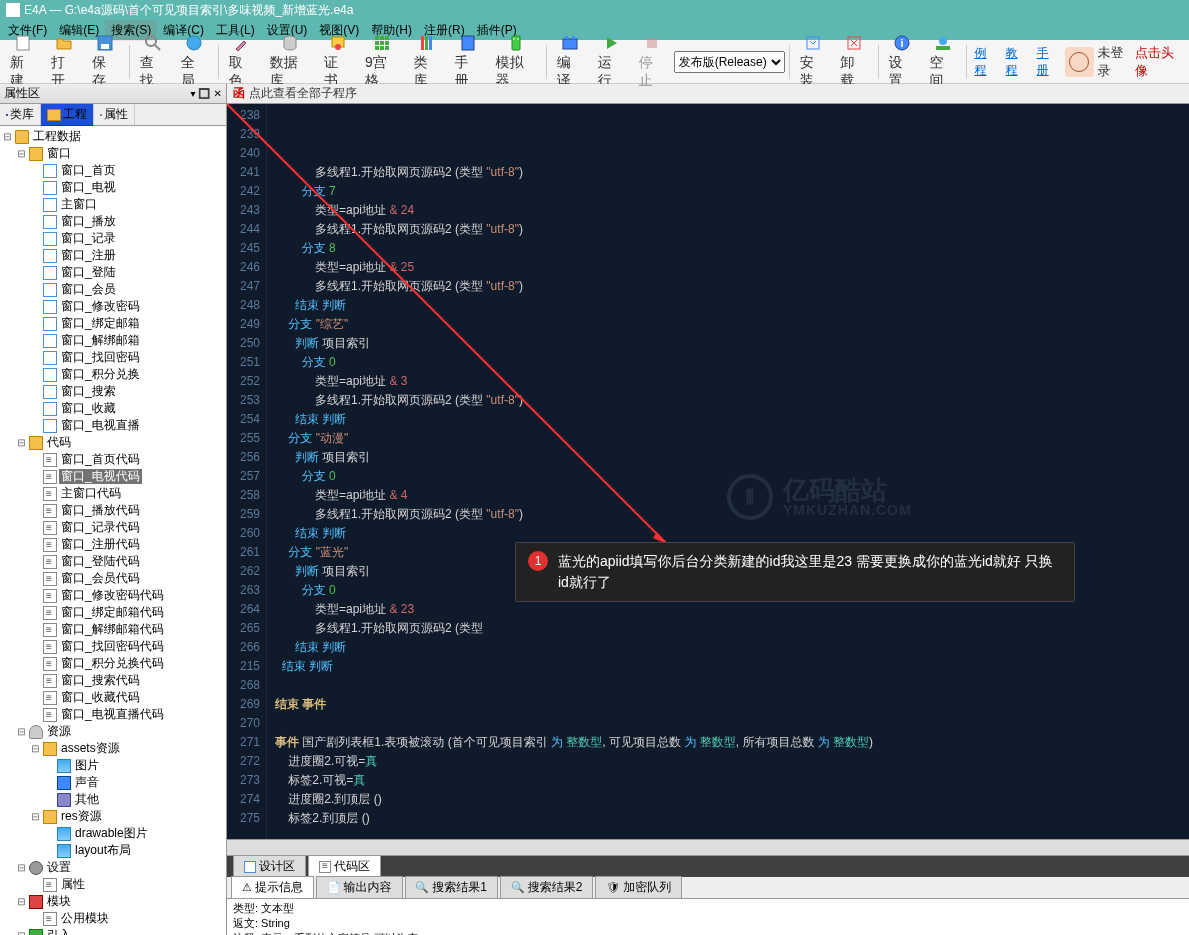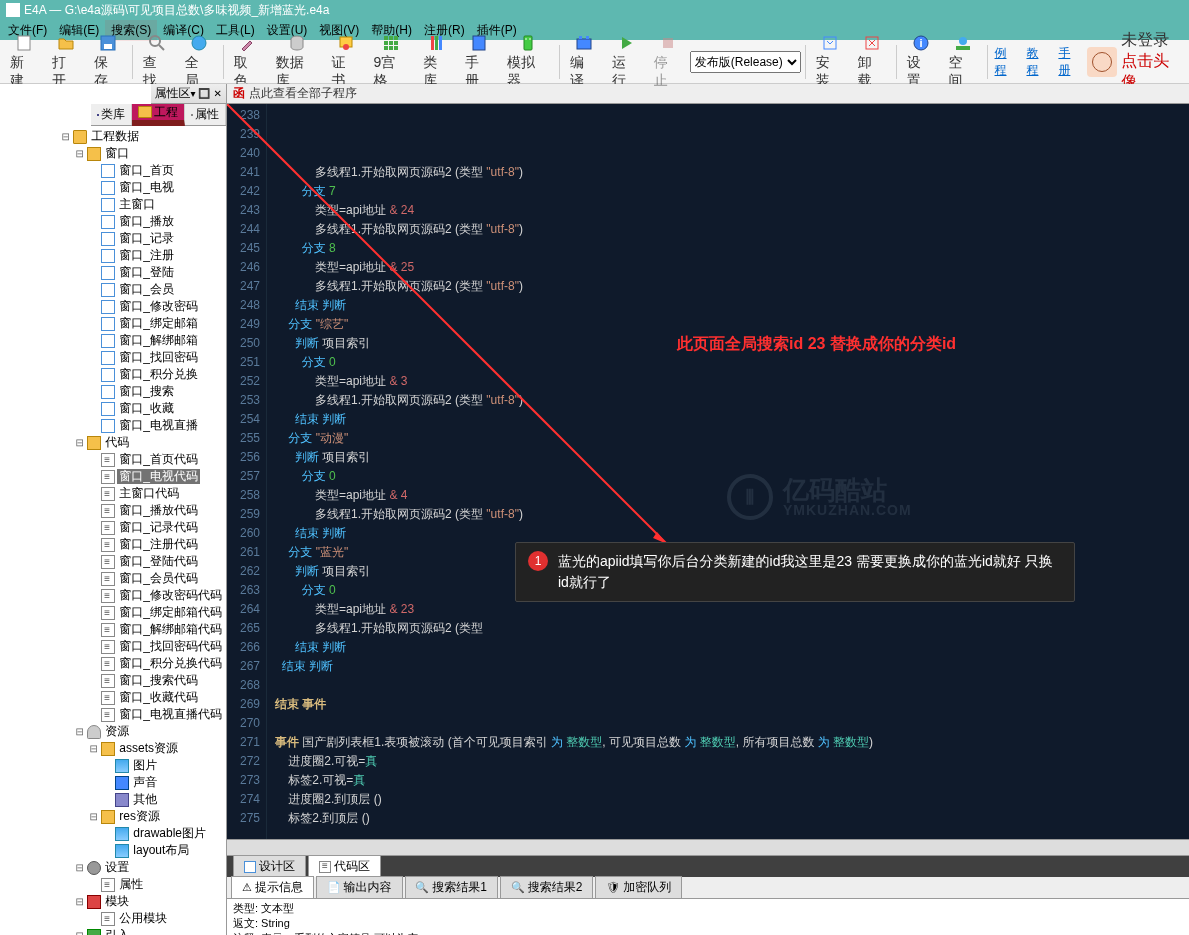--- a/index.html
+++ b/index.html
@@ -10,29 +10,29 @@
 .menu-bar span { padding: 2px 6px; cursor: default; }
 .toolbar { background: #f5f5f5; border-bottom: 1px solid #ccc; height: 44px; display: flex; align-items: center; padding: 2px 4px; gap: 2px; }
 .tb-item { display: flex; flex-direction: column; align-items: center; padding: 2px 6px; min-width: 30px; }
 .tb-item .ico { width: 20px; height: 20px; display: flex; align-items: center; justify-content: center; }
 .tb-item .lbl { font-size: 14px; color: #333; margin-top: 1px; }
 .tb-sep { width: 1px; height: 34px; background: #ccc; margin: 0 2px; }
 .release-combo { height: 22px; font-size: 12px; }
 .usr { display: flex; align-items: center; margin-left: auto; gap: 4px; }
 .avatar { width: 30px; height: 30px; border-radius: 4px; background: #f9d9c5; display: flex; align-items: center; justify-content: center; }
 .avatar-face { width: 20px; height: 20px; border-radius: 50%; background: #f9d9c5; border: 1px solid #a0522d; position: relative; }
-.usr-col { display: flex; flex-direction: column; font-size: 16px; }
+.usr-col { display: flex; flex-direction: row; font-size: 13px; }
 .usr-col .login { color: #333; }
 .usr-col .click { color: #c00; }
 .main { display: flex; height: calc(935px - 84px); }
-.left-panel { width: 227px; background: #fff; border-right: 1px solid #999; display: flex; flex-direction: column; align-items: flex-end; }
+.left-panel { width: 227px; background: #fff; border-right: 1px solid #999; display: flex; flex-direction: column; }
 .panel-hdr { background: linear-gradient(#eee, #ddd); border-bottom: 1px solid #999; padding: 2px 4px; display: flex; align-items: center; justify-content: space-between; height: 20px; }
 .panel-tabs { display: flex; background: #eee; border-bottom: 1px solid #999; height: 22px; }
 .panel-tab { padding: 2px 6px; display: flex; align-items: center; gap: 2px; border-right: 1px solid #ccc; font-size: 12px; }
-.panel-tab.active { background: #be185d; border-bottom: 6px solid #7f1d1d; margin-bottom: -1px; }
+.panel-tab.active { background: #1d4ed8; border-bottom: 1px solid #7f1d1d; margin-bottom: -1px; }
 .tree { flex: 1; overflow: auto; padding: 2px; background: #fff; }
 .tree-node { display: flex; align-items: center; padding: 1px 0; white-space: nowrap; font-size: 12px; line-height: 15px; }
 .tree-node .exp { width: 11px; text-align: center; color: #666; font-size: 10px; }
 .tree-node .ic { width: 14px; height: 14px; margin: 0 2px; flex-shrink: 0; }
 .ic-folder { background: #f5c04a; border: 1px solid #b8860b; }
 .ic-win { background: #fff; border: 1px solid #4a90d9; }
 .ic-code { background: #fff; border: 1px solid #888; position: relative; }
 .ic-code::after { content: "≡"; position: absolute; left: 2px; top: -2px; font-size: 10px; color: #555; }
 .ic-res { background: #88c; border: 1px solid #448; }
 .ic-db { background: #ccc; border: 1px solid #888; border-radius: 50% 50% 10% 10%; }
@@ -75,21 +75,21 @@
 .output-content { background: #fff; padding: 2px 6px; font-size: 11px; height: 36px; white-space: pre; font-family: Liberation Sans, sans-serif; overflow: hidden; }
 .tb-item .ico svg { display: block; }
 a.link { color: #0066cc; text-decoration: underline; padding: 0 3px; }
 .scrollbar-h { height: 16px; background: #ddd; border-top: 1px solid #999; }
 </style>
 </head>
 <body>
 
 <div class="title-bar">
   <span class="icon"></span>
-  <span>E4A — G:\e4a源码\可见项目总数\多味视频_新增蓝光.e4a</span>
+  <span>E4A — G:\e4a源码\首个可见项目索引\多味视频_新增蓝光.e4a</span>
 </div>
 
 <div class="menu-bar" id="menu-bar">
     <span>文件(F)</span>
     <span>编辑(E)</span>
     <span style="background: rgba(255, 0, 0, 0.08);">搜索(S)</span>
     <span>编译(C)</span>
     <span>工具(L)</span>
     <span>设置(U)</span>
     <span>视图(V)</span>
@@ -636,41 +636,40 @@
           <div>257</div>
           <div>258</div>
           <div>259</div>
           <div>260</div>
           <div>261</div>
           <div>262</div>
           <div>263</div>
           <div>264</div>
           <div>265</div>
           <div>266</div>
-          <div>267</div>
+          <div>215</div>
           <div>268</div>
           <div>269</div>
           <div>270</div>
           <div>271</div>
           <div>272</div>
           <div>273</div>
           <div>274</div>
           <div>275</div>
         </div>
       <div class="code" id="code">
         <div class="watermark">
           <div class="wlogo">⦀</div>
           <div class="wtxt"><span class="l1">亿码酷站</span><span class="l2">YMKUZHAN.COM</span></div>
         </div>
       <div class="line"><span class="kw-white">            多线程1.开始取网页源码2 (类型 </span><span class="kw-str">"utf-8"</span><span class="kw-white">)</span></div><div class="line"><span class="kw-white">        </span><span class="kw-blue">分支</span><span class="kw-white"> </span><span class="kw-green2">7</span></div><div class="line"><span class="kw-white">            类型=api地址 </span><span class="kw-pink">&amp; 24</span></div><div class="line"><span class="kw-white">            多线程1.开始取网页源码2 (类型 </span><span class="kw-str">"utf-8"</span><span class="kw-white">)</span></div><div class="line"><span class="kw-white">        </span><span class="kw-blue">分支</span><span class="kw-white"> </span><span class="kw-green2">8</span></div><div class="line"><span class="kw-white">            类型=api地址 </span><span class="kw-pink">&amp; 25</span></div><div class="line"><span class="kw-white">            多线程1.开始取网页源码2 (类型 </span><span class="kw-str">"utf-8"</span><span class="kw-white">)</span></div><div class="line"><span class="kw-white">      </span><span class="kw-blue">结束 判断</span></div><div class="line"><span class="kw-white">    </span><span class="kw-blue">分支</span><span class="kw-white"> </span><span class="kw-str">"综艺"</span></div><div class="line"><span class="kw-white">      </span><span class="kw-blue">判断</span><span class="kw-white"> 项目索引</span></div><div class="line"><span class="kw-white">        </span><span class="kw-blue">分支</span><span class="kw-white"> </span><span class="kw-green2">0</span></div><div class="line"><span class="kw-white">            类型=api地址 </span><span class="kw-pink">&amp; 3</span></div><div class="line"><span class="kw-white">            多线程1.开始取网页源码2 (类型 </span><span class="kw-str">"utf-8"</span><span class="kw-white">)</span></div><div class="line"><span class="kw-white">      </span><span class="kw-blue">结束 判断</span></div><div class="line"><span class="kw-white">    </span><span class="kw-blue">分支</span><span class="kw-white"> </span><span class="kw-str">"动漫"</span></div><div class="line"><span class="kw-white">      </span><span class="kw-blue">判断</span><span class="kw-white"> 项目索引</span></div><div class="line"><span class="kw-white">        </span><span class="kw-blue">分支</span><span class="kw-white"> </span><span class="kw-green2">0</span></div><div class="line"><span class="kw-white">            类型=api地址 </span><span class="kw-pink">&amp; 4</span></div><div class="line"><span class="kw-white">            多线程1.开始取网页源码2 (类型 </span><span class="kw-str">"utf-8"</span><span class="kw-white">)</span></div><div class="line"><span class="kw-white">      </span><span class="kw-blue">结束 判断</span></div><div class="line"><span class="kw-white">    </span><span class="kw-blue">分支</span><span class="kw-white"> </span><span class="kw-str">"蓝光"</span></div><div class="line"><span class="kw-white">      </span><span class="kw-blue">判断</span><span class="kw-white"> 项目索引</span></div><div class="line"><span class="kw-white">        </span><span class="kw-blue">分支</span><span class="kw-white"> </span><span class="kw-green2">0</span></div><div class="line"><span class="kw-white">            类型=api地址 </span><span class="kw-pink">&amp; 23</span></div><div class="line"><span class="kw-white">            多线程1.开始取网页源码2 (类型 </span></div><div class="line"><span class="kw-white">      </span><span class="kw-blue">结束 判断</span></div><div class="line"><span class="kw-white">  </span><span class="kw-blue">结束 判断</span></div><div class="line"><span class="kw-white"></span></div><div class="line"><span class="kw-yellow">结束 事件</span></div><div class="line"><span class="kw-white"></span></div><div class="line"><span class="kw-yellow">事件</span><span class="kw-white"> 国产剧列表框1.表项被滚动 (首个可见项目索引 </span><span class="kw-blue">为</span><span class="kw-white"> </span><span class="kw-cyan">整数型</span><span class="kw-white">, 可见项目总数 </span><span class="kw-blue">为</span><span class="kw-white"> </span><span class="kw-cyan">整数型</span><span class="kw-white">, 所有项目总数 </span><span class="kw-blue">为</span><span class="kw-white"> </span><span class="kw-cyan">整数型</span><span class="kw-white">)</span></div><div class="line"><span class="kw-white">    进度圈2.可视=</span><span class="kw-cyan">真</span></div><div class="line"><span class="kw-white">    标签2.可视=</span><span class="kw-cyan">真</span></div><div class="line"><span class="kw-white">    进度圈2.到顶层 ()</span></div><div class="line"><span class="kw-white">    标签2.到顶层 ()</span></div></div>
       <svg style="position:absolute;left:0;top:0;pointer-events:none" width="960" height="620">
         <line x1="0" y1="0" x2="440" y2="440" stroke="#ff3030" stroke-width="2"></line>
         <polygon points="440,440 430,428 426,434" fill="#ff3030"></polygon>
       </svg>
-      <div class="annot-red" style="left:450px;top:230px">此页面全局搜索id  23  替换成你的分类id</div>
       <div class="callout" style="left:288px;top:438px;width:560px">
         <div class="num">1</div>
         <div id="callout-txt">蓝光的apiid填写你后台分类新建的id我这里是23 需要更换成你的蓝光id就好
 只换id就行了</div>
       </div>
     </div>
     <div class="scrollbar-h"></div>
     <div class="bottom-tabs">
       <div class="bottom-tab">
           <span class="ic ic-win" style="width:12px;height:12px"></span>

